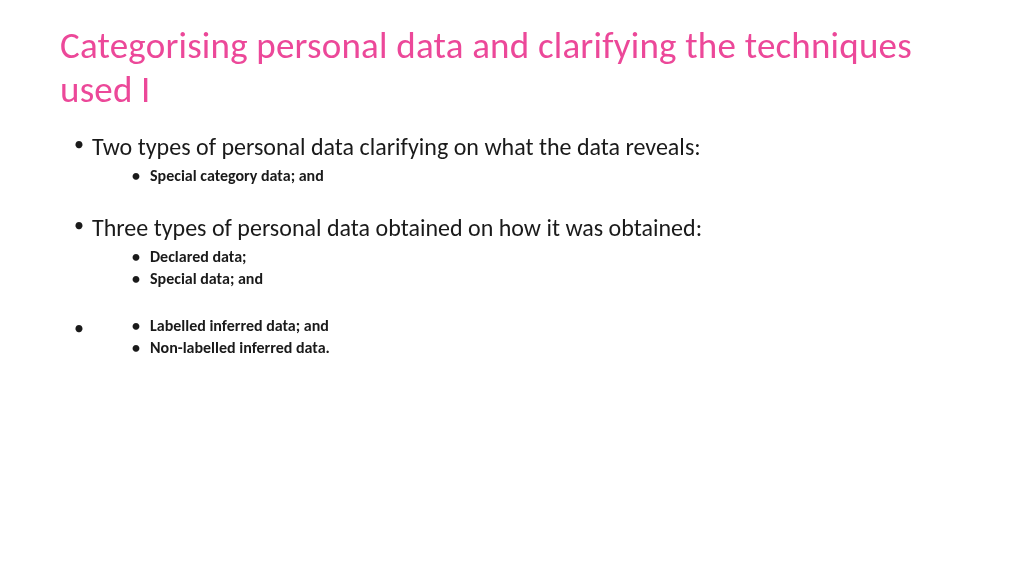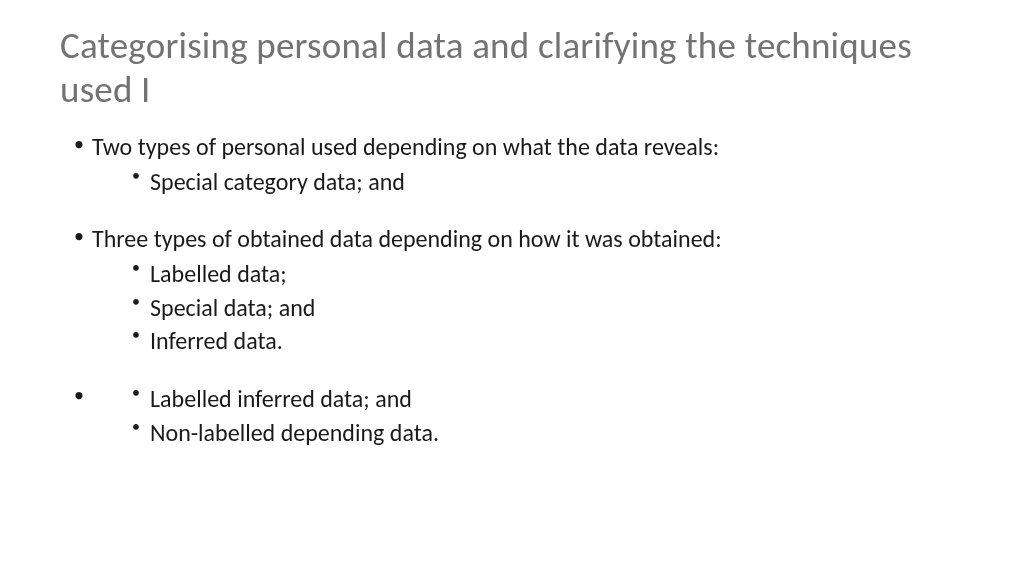--- a/index.html
+++ b/index.html
@@ -14,21 +14,21 @@
       font-family: Calibri, "Segoe UI", Arial, sans-serif;
       color: #1a1a1a;
       padding: 24px 60px 20px 60px;
       overflow: hidden;
     }
     .title {
       font-size: 37px;
       font-weight: 400;
       line-height: 1.2;
       margin-bottom: 18px;
-      color: #737373;
+      color: #ec4899;
       letter-spacing: 0.2px;
     }
     ul.top {
       list-style: none;
       padding-left: 14px;
     }
     ul.top > li {
       position: relative;
       font-size: 24px;
       line-height: 1.35;
@@ -43,54 +43,54 @@
       font-size: 20px;
     }
     ul.nested {
       list-style: none;
       padding-left: 40px;
       margin-top: 2px;
       margin-bottom: 24px;
     }
     ul.nested > li {
       position: relative;
-      font-size: 24px;
+      font-size: 16px;
       line-height: 1.4;
       padding-left: 18px;
+      font-weight: bold;
     }
     ul.nested > li::before {
       content: "•";
       position: absolute;
       left: 0;
       top: 0;
       font-size: 16px;
     }
     ul.nested.last {
       margin-bottom: 12px;
     }
   </style>
 </head>
 <body>
 
 <h1 class="title">Categorising personal data and clarifying the techniques used I</h1>
 
 <ul class="top">
   <li>
-    <span>Two types of personal used depending on what the data reveals:</span>
+    <span>Two types of personal data clarifying on what the data reveals:</span>
     <ul class="nested">
       <li><span>Special category data; and</span></li>
     </ul>
   </li>
   <li>
-    <span>Three types of obtained data depending on how it was obtained:</span>
+    <span>Three types of personal data obtained on how it was obtained:</span>
     <ul class="nested">
-      <li><span>Labelled data;</span></li>
+      <li><span>Declared data;</span></li>
       <li><span>Special data; and</span></li>
-      <li><span>Inferred data.</span></li>
     </ul>
   </li>
   <li>
     <ul class="nested last">
       <li><span>Labelled inferred data; and</span></li>
-      <li><span>Non-labelled depending data.</span></li>
+      <li><span>Non-labelled inferred data.</span></li>
     </ul>
   </li>
 </ul>
 
 </body></html>

